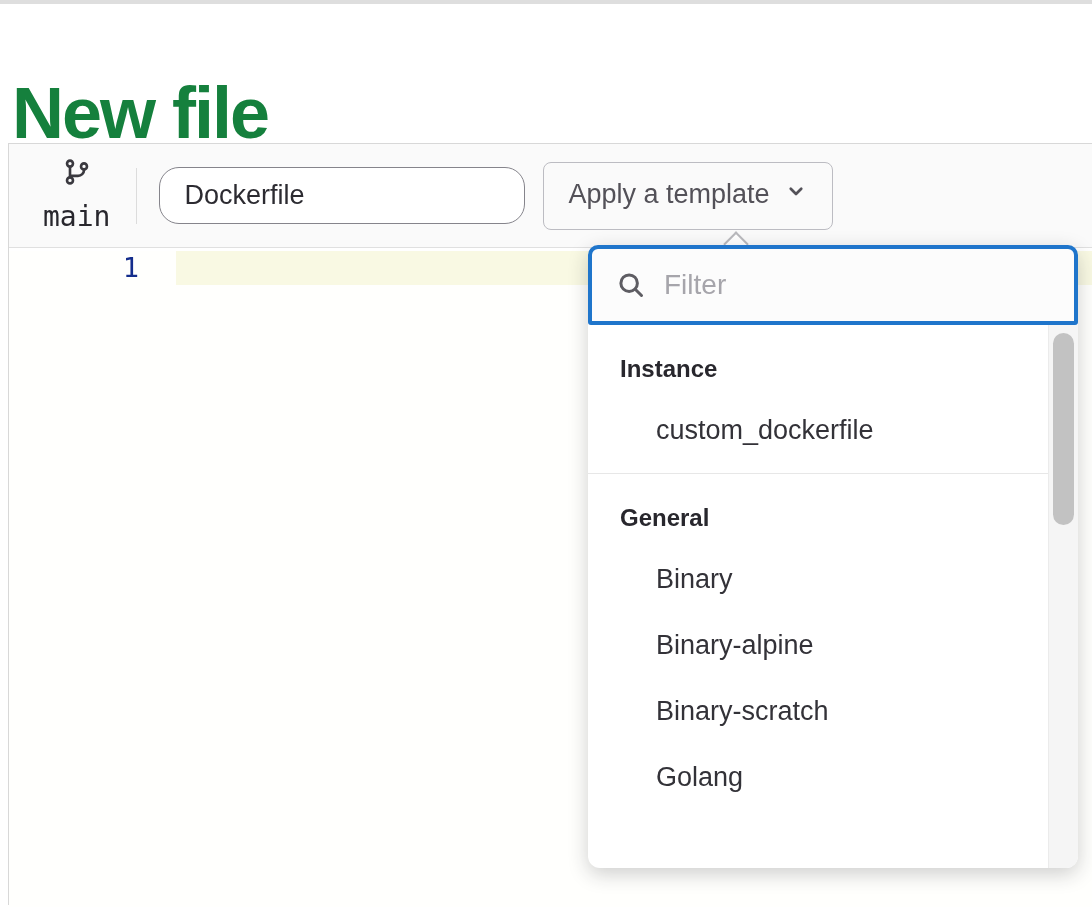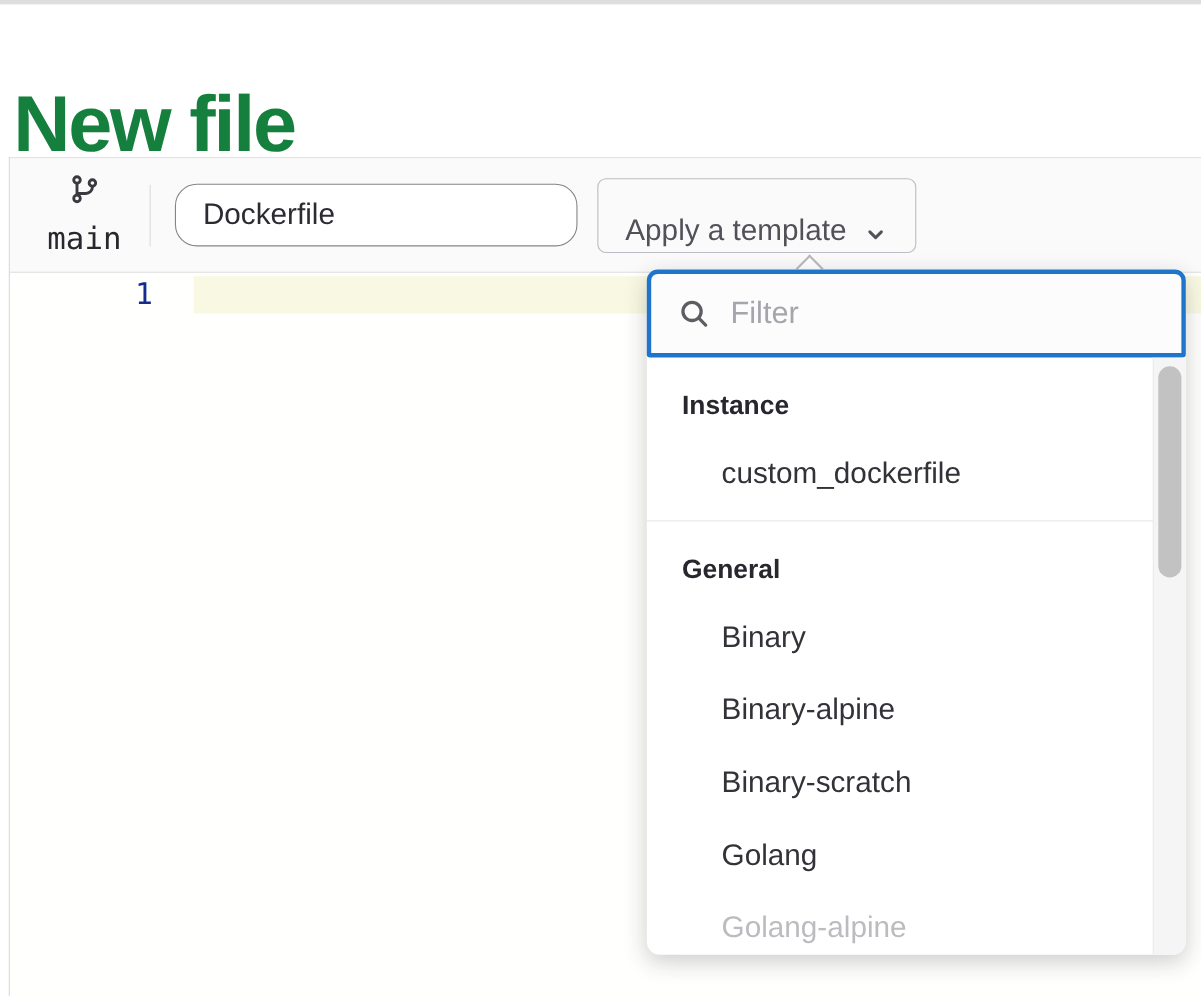--- a/index.html
+++ b/index.html
@@ -16,22 +16,22 @@
   
   .toolbar { position:relative; height:104px; background:#fafafa; border-bottom:1px solid #e0e0e0;
              display:flex; align-items:center; padding-left:34px; }
   .branch { display:flex; align-items:center; gap:14px;flex-direction:column; }
   .branch-name { font-family:"DejaVu Sans Mono", monospace; font-size:28px; color:#28272d; }
   .vdivider { width:1px; height:56px; background:#dcdcdc; margin:0 22px 0 26px; }
   .filename-input { width:366px; height:57px; border:1px solid #85848b; border-radius:20px;
                     background:#fff; font-size:27px; color:#2c2b31; padding:0 24px;
                     font-family:"Liberation Sans", sans-serif; outline:none; }
   .template-btn { margin-left:18px; height:68px; border:1px solid #bcbcc2; border-radius:8px;
-                  background:#fafafa; display:flex; align-items:flex-end; gap:14px;
-                  padding:4px 24px; font-size:27px; color:#535158; cursor:pointer;
+                  background:#fafafa; display:flex; align-items:flex-start; gap:14px;
+                  padding:16px 24px; font-size:27px; color:#535158; cursor:pointer;
                   font-family:"Liberation Sans", sans-serif; }
 
   
   .editor { position:relative; height:656px; background:#fffffd; }
   .line-row { position:relative; margin-top:3px; height:34px; }
   .current-line { position:absolute; left:167px; right:0; top:0; height:34px; background:#f9f9e3; }
   .line-number { position:absolute; left:0; top:0; width:130px; height:34px; text-align:right;
                  font-family:"DejaVu Sans Mono", monospace; font-size:27px; line-height:34px;
                  color:#142d8c; }
 
@@ -139,20 +139,19 @@
     <div class="dd-header">General</div>
 
   <div class="dd-item">Binary</div>
 
   <div class="dd-item">Binary-alpine</div>
 
   <div class="dd-item">Binary-scratch</div>
 
   <div class="dd-item">Golang</div>
 
-  <div class="dd-item faded">Golang-alpine</div>
 </div>
 </div>
     <div class="dd-track">
       <div class="dd-thumb"></div>
     </div>
   </div>
 </div>
 
 </body></html>

